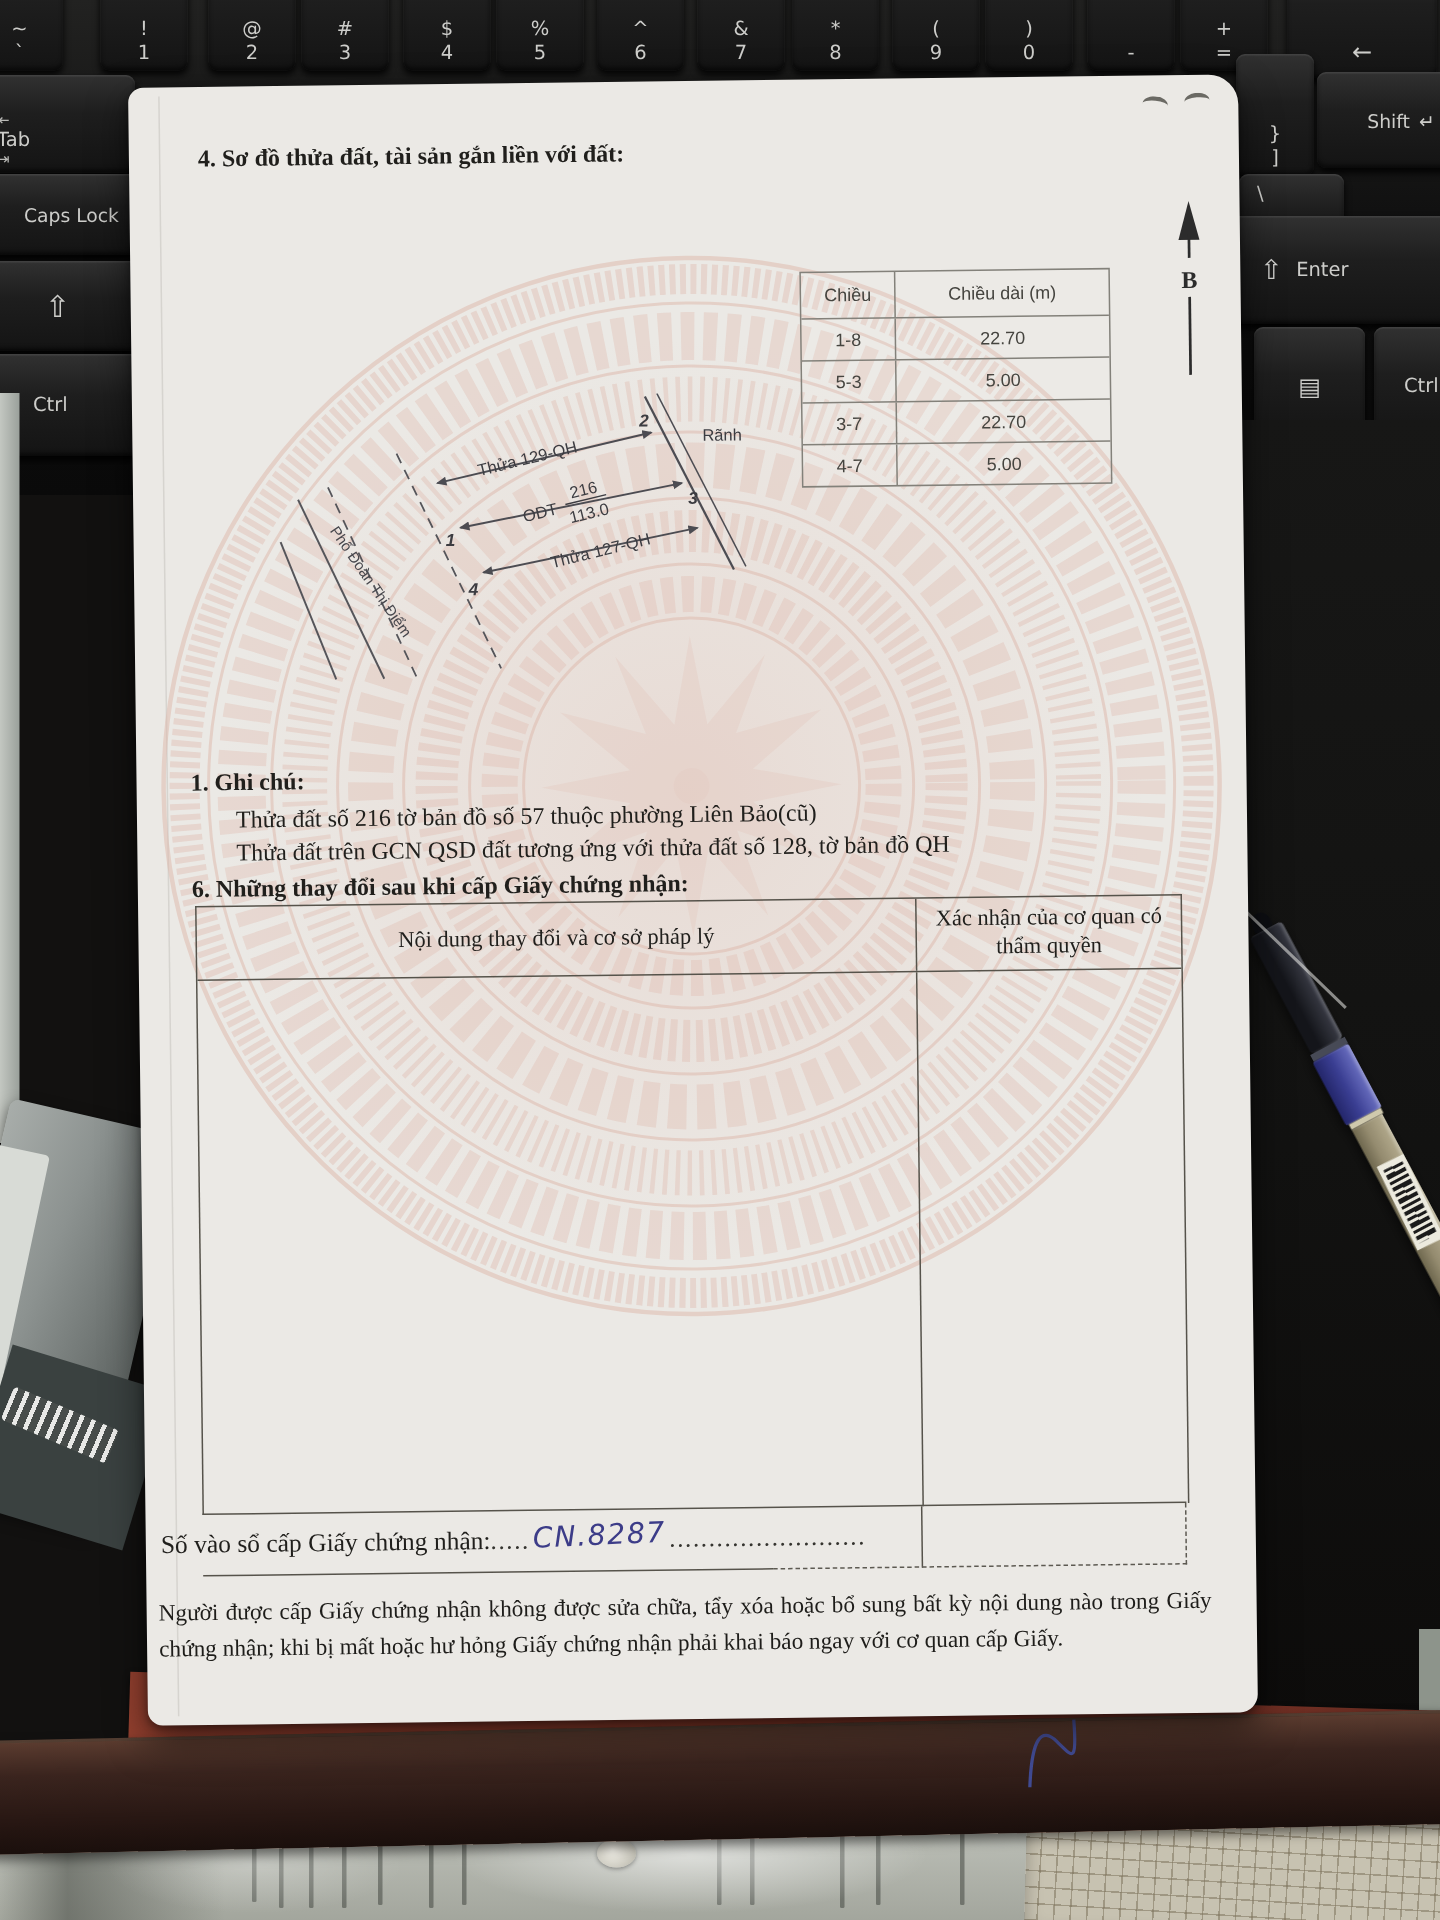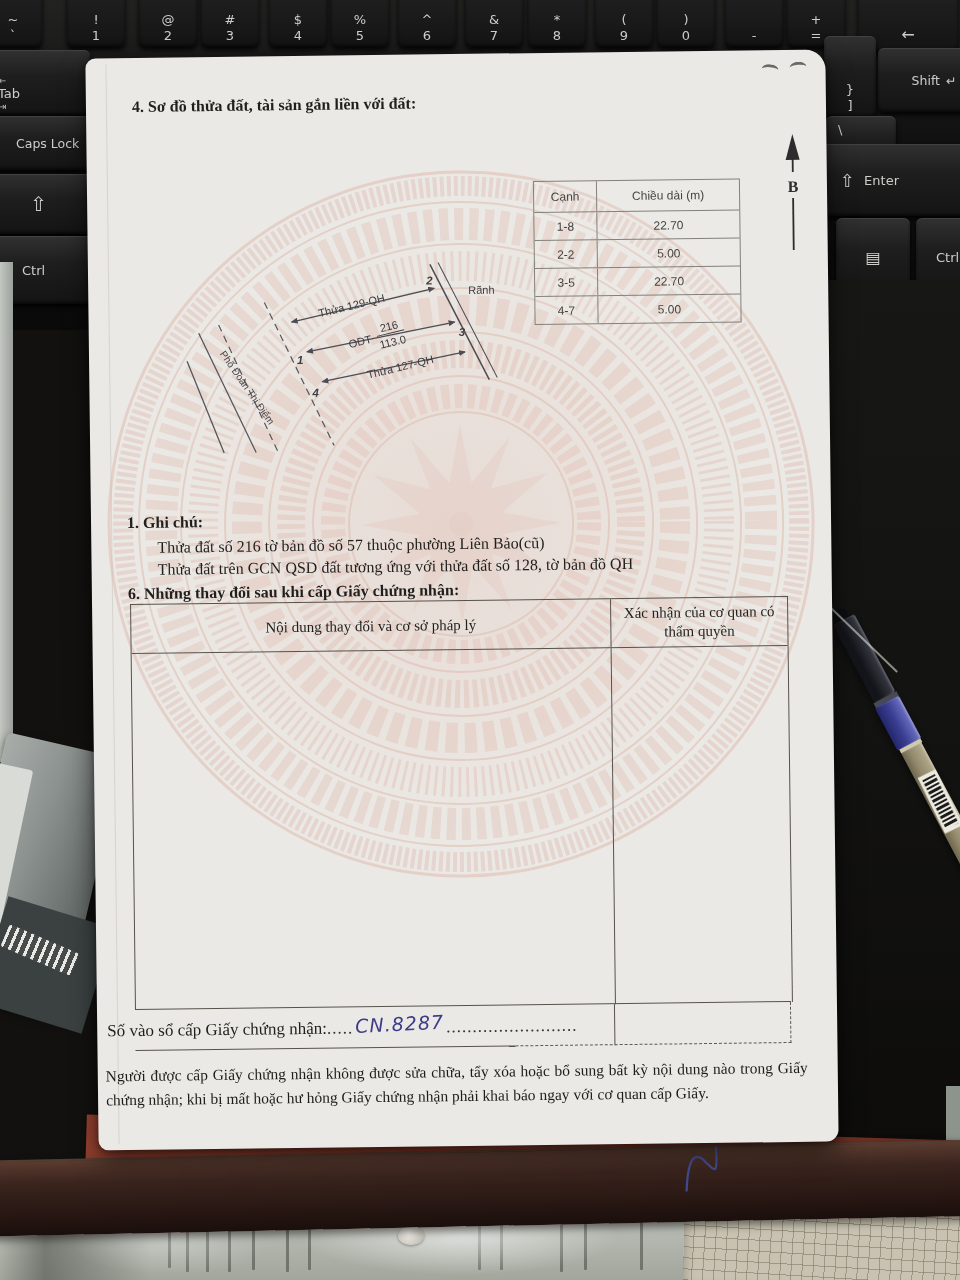--- a/index.html
+++ b/index.html
@@ -252,33 +252,33 @@
 
     <svg class="abs" style="left:684px;top:76px" width="44" height="136" viewBox="0 0 44 136">
       <polygon points="22,8 15,34 29,34" fill="#2c2c2c"></polygon>
       <line x1="22" y1="30" x2="22" y2="46" stroke="#2c2c2c" stroke-width="1.8"></line>
       <text x="22" y="66" text-anchor="middle" style="font-family:'Liberation Serif',serif;font-weight:bold;font-size:16px;fill:#2c2c2c">B</text>
       <line x1="22" y1="72" x2="22" y2="124" stroke="#2c2c2c" stroke-width="1.8"></line>
     </svg>
 
     <div class="et abs">
       <div class="et-row">
-        <div class="et-c1">Cạnh</div>
+        <div class="et-c1">Chiều</div>
         <div class="et-c2">Chiều dài (m)</div>
       </div>
       <div class="et-row">
         <div class="et-c1">1-8</div>
         <div class="et-c2">22.70</div>
       </div>
       <div class="et-row">
-        <div class="et-c1">2-2</div>
+        <div class="et-c1">5-3</div>
         <div class="et-c2">5.00</div>
       </div>
       <div class="et-row">
-        <div class="et-c1">3-5</div>
+        <div class="et-c1">3-7</div>
         <div class="et-c2">22.70</div>
       </div>
       <div class="et-row">
         <div class="et-c1">4-7</div>
         <div class="et-c2">5.00</div>
       </div>
     </div>
 
     <svg class="abs" style="left:84px;top:208px" width="350" height="230" viewBox="0 0 350 230">
       <defs>

